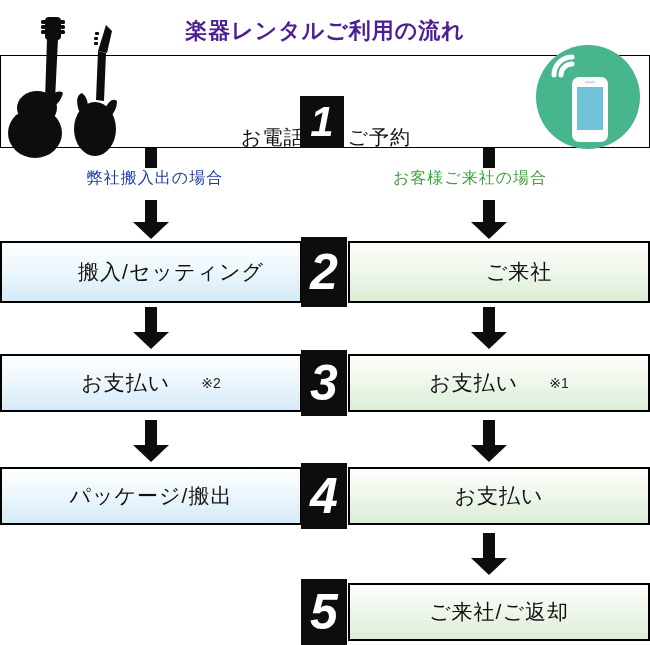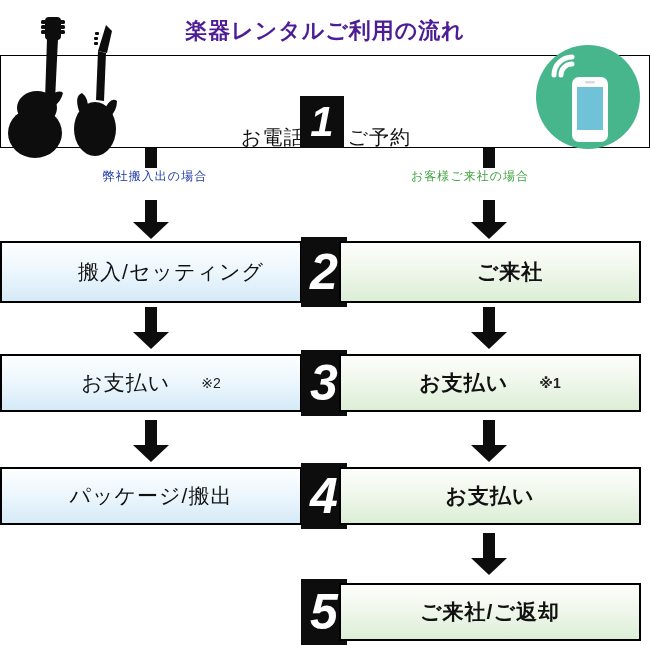--- a/index.html
+++ b/index.html
@@ -24,30 +24,30 @@
   .n3{left:301px;top:350px;width:46px;height:66px;font-size:50px;}
   .n4{left:301px;top:463px;width:46px;height:66px;font-size:50px;}
   .n5{left:301px;top:579px;width:46px;height:66px;font-size:50px;}
 
   
   .box{position:absolute;box-sizing:border-box;border:2px solid #000;
        display:flex;align-items:center;justify-content:center;
        font-size:21px;letter-spacing:1px;color:#111;}
   .box.blue{left:0;width:302px;
        background:linear-gradient(180deg,#fcfeff 0%,#eef7fd 45%,#d5eaf7 100%);}
-  .box.green{left:339px;width:302px;
-       background:linear-gradient(180deg,#fdfefb 0%,#f0f7ec 45%,#dceed6 100%);font-weight:bold;}
+  .box.green{left:348px;width:302px;
+       background:linear-gradient(180deg,#fdfefb 0%,#f0f7ec 45%,#dceed6 100%);}
   .row2{top:241px;height:62px;padding-left:40px;}
   .row3{top:354px;height:58px;gap:20px;}
   .row4{top:467px;height:58px;}
   .row5{top:583px;height:58px;}
   .note{font-size:14px;margin-left:11px;color:#222;letter-spacing:0;}
 
   
-  .branch{position:absolute;top:168px;width:260px;text-align:center;font-size:12px;letter-spacing:1px;}
+  .branch{position:absolute;top:168px;width:260px;text-align:center;font-size:16px;letter-spacing:1px;}
   .branch.left{left:25px;color:#1c3aa5;}
   .branch.right{left:340px;color:#3fa23f;}
 
   
   .stem{position:absolute;width:12px;background:#0d0d0d;}
   .stem.sL{left:145px;top:148px;height:20px;}
   .stem.sR{left:483px;top:148px;height:20px;}
 
   
   .arrow{position:absolute;width:36px;}

